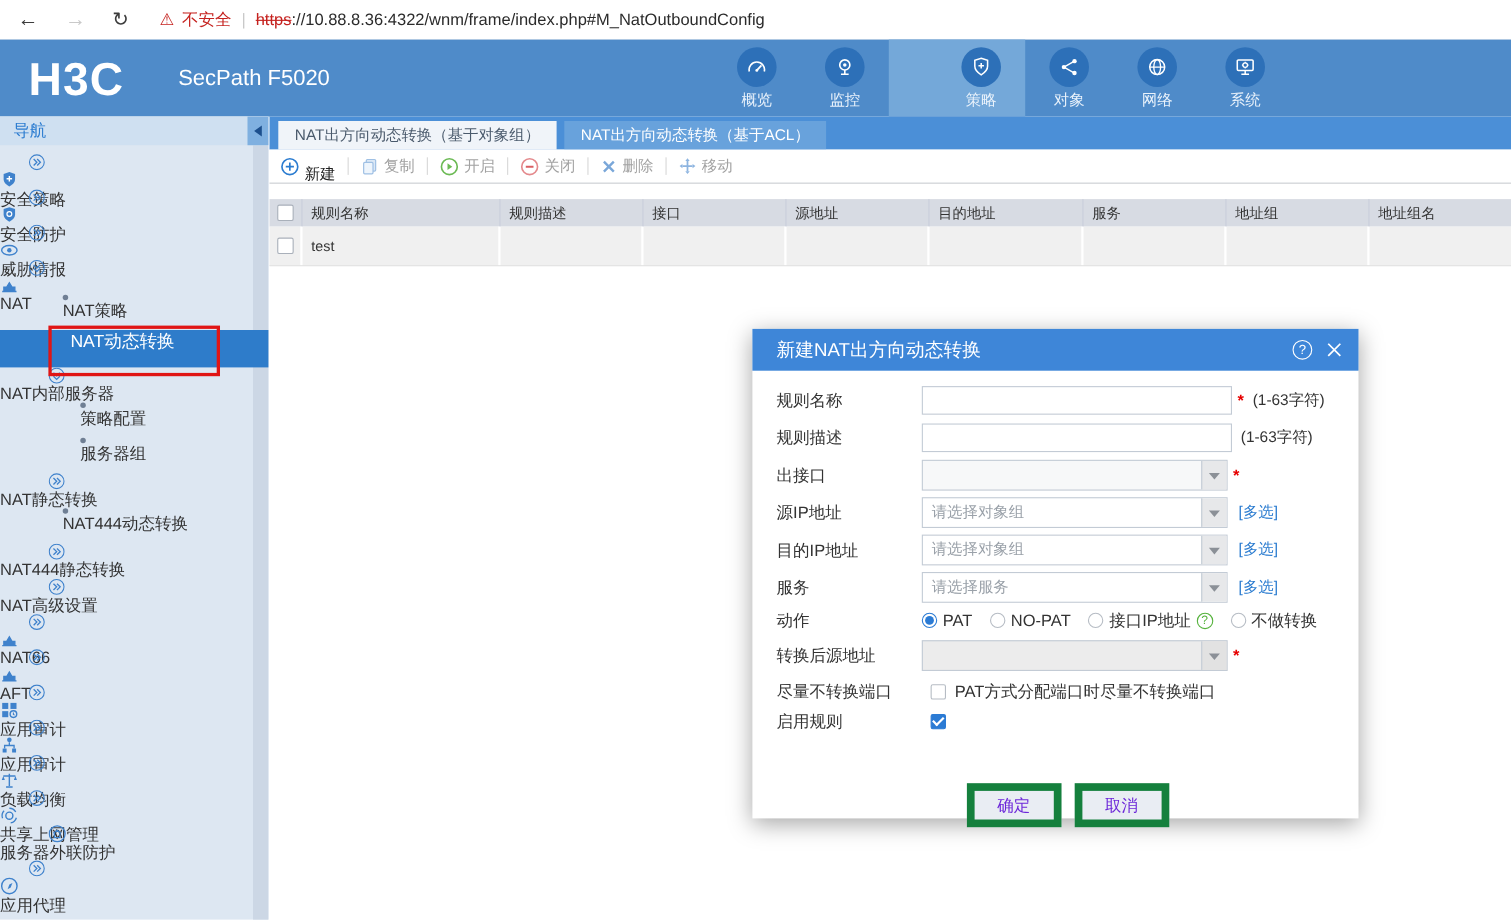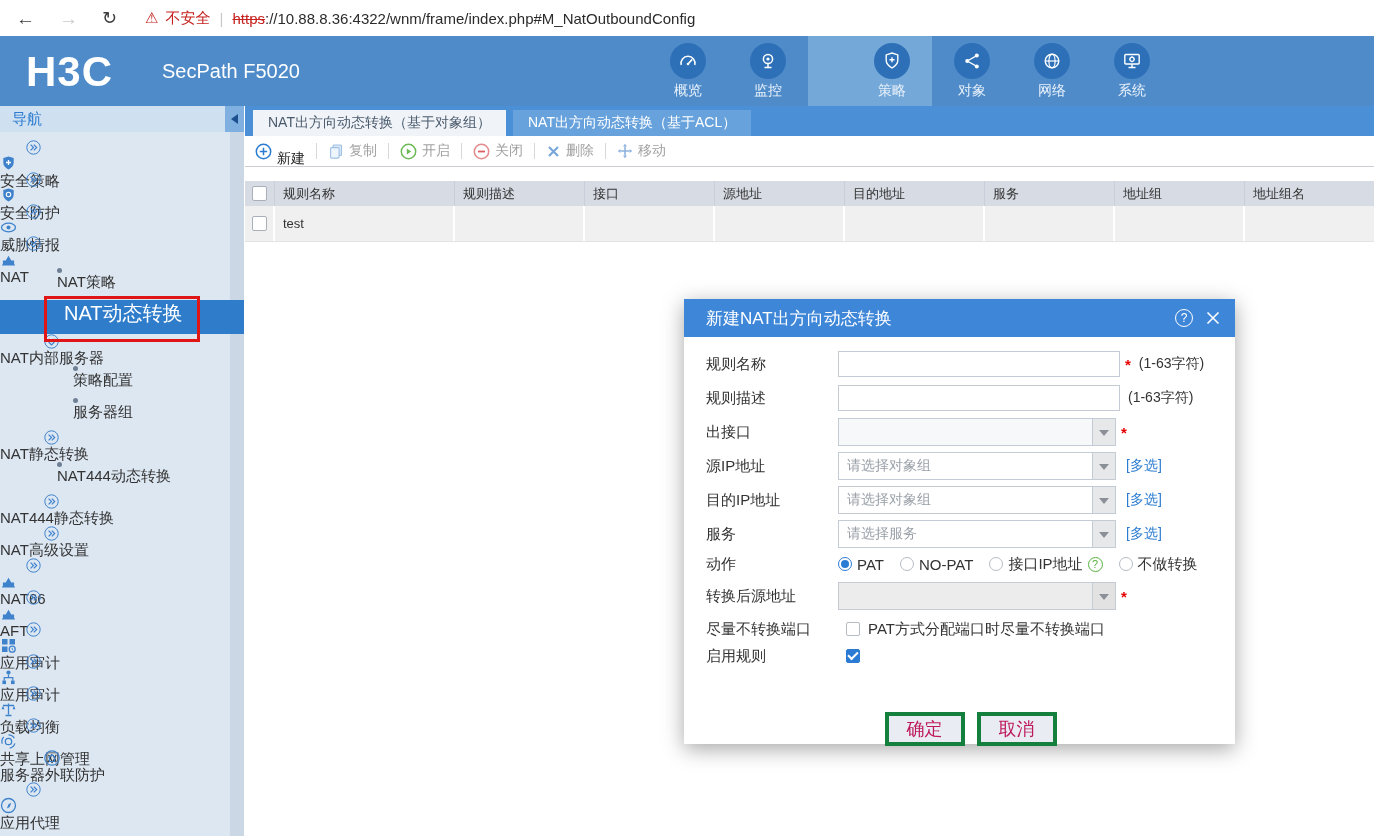--- a/index.html
+++ b/index.html
@@ -38,21 +38,21 @@
   #collapse-btn{position:absolute;right:0;top:0;width:19px;height:26px;background:#7fb0e0;display:flex;align-items:center;justify-content:center;cursor:pointer;}
   #collapse-btn .tri{width:0;height:0;border-top:5px solid transparent;border-bottom:5px solid transparent;border-right:7px solid #1c4f8d;}
   #tree{position:relative;padding-top:8px;z-index:1;}
   .si{display:flex;align-items:flex-start;height:32px;color:#333;font-size:15px;cursor:pointer;white-space:nowrap;flex-direction:column;}
   .si .chev{margin-left:26px;margin-right:7px;flex:none;display:flex;}
   .si .ticon{margin-right:6px;flex:none;display:flex;}
   .si .chev2{margin-left:44px;margin-right:8px;flex:none;display:flex;}
   .si .bullet{width:5px;height:5px;border-radius:50%;background:#6f7f94;margin-right:7px;flex:none;}
   .si.l2b{padding-left:57px;}
   .si.l3b{padding-left:73px;}
-  .si.selected{background:#2e7cca;color:#fff;height:34px;padding-left:64px;font-size:20px;}
+  .si.selected{background:#2e7cca;color:#fff;height:34px;padding-left:64px;font-size:16px;}
   #red-annotation{position:absolute;left:44px;top:296px;width:150px;height:40px;border:3px solid #e01515;z-index:50;pointer-events:none;}
   
   #tab-bar{position:absolute;left:245px;top:106px;width:1129px;height:30px;background:#4b8fd7;display:flex;align-items:flex-end;padding-left:8px;box-sizing:border-box;gap:7px;}
   .tab{height:26px;display:flex;align-items:center;padding:0 15px;font-size:14px;cursor:pointer;}
   .tab.active{background:#f0f4f9;color:#4a5a6c;}
   .tab.inactive{background:#68a2dc;color:#fff;}
   
   #toolbar{position:absolute;left:245px;top:136px;width:1129px;height:31px;background:#fff;border-bottom:1px solid #c9ccd1;display:flex;align-items:center;padding-left:10px;box-sizing:border-box;font-size:14px;}
   .tbtn{display:flex;align-items:center;gap:5px;cursor:pointer;}
   .tbtn .lbl{color:#a2a2a2;}
@@ -94,21 +94,21 @@
   .ropt{display:flex;align-items:center;gap:5px;cursor:pointer;font-size:15px;color:#333;}
   .radio{width:14px;height:14px;border-radius:50%;border:1px solid #b6bcc4;background:#fff;box-sizing:border-box;position:relative;flex:none;}
   .radio.sel{border-color:#2b7bd4;}
   .radio.sel::after{content:"";position:absolute;left:2px;top:2px;right:2px;bottom:2px;border-radius:50%;background:#2b7bd4;}
   .qhelp{width:15px;height:15px;border-radius:50%;border:1.5px solid #55b23c;color:#55b23c;font-size:11px;display:flex;align-items:center;justify-content:center;box-sizing:border-box;cursor:pointer;}
   .cbrow{display:flex;align-items:center;height:18px;gap:8px;font-size:15px;color:#333;}
   .cb{width:14px;height:14px;border:1px solid #b6bcc4;background:#fff;border-radius:2px;box-sizing:border-box;display:flex;align-items:center;justify-content:center;cursor:pointer;flex:none;}
   .cb.checked{background:#2b7bd4;border-color:#2b7bd4;}
   .cb.checked::after{content:"";width:8px;height:4px;border-left:2px solid #fff;border-bottom:2px solid #fff;transform:rotate(-45deg) translate(1px,-1px);}
   #modal-buttons{display:flex;justify-content:center;gap:12px;margin-top:47px;}
-  .mbtn{width:72px;height:26px;background:#e9edf3;border:4px solid #15803d;color:#be185d;font-size:18px;display:flex;align-items:center;justify-content:center;cursor:pointer;}
+  .mbtn{width:72px;height:26px;background:#e9edf3;border:7px solid #15803d;color:#6d28d9;font-size:15px;display:flex;align-items:center;justify-content:center;cursor:pointer;}
   svg{display:block;}
 </style>
 </head>
 <body>
 
 <div id="browser-bar">
   <span id="b-back" class="bicon">←</span>
   <span id="b-fwd" class="bicon">→</span>
   <span id="b-reload" class="bicon">↻</span>
   <div id="url-zone">

